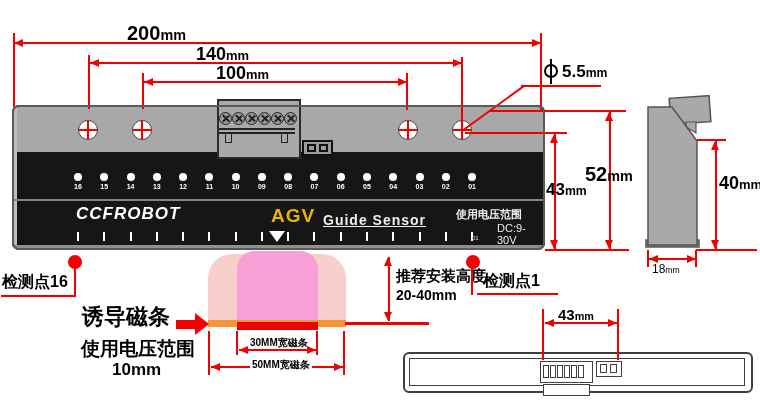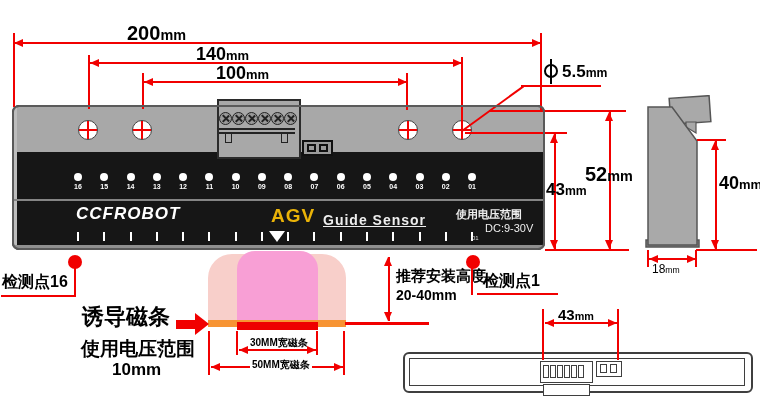--- a/index.html
+++ b/index.html
@@ -29,21 +29,21 @@
   .led-unit{position:absolute;top:0;transform:translateX(-50%);display:flex;flex-direction:column;align-items:center;}
   .led-dot{width:8px;height:8px;border-radius:50%;background:#fff;}
   .led-label{margin-top:2px;font-size:7px;color:#fff;font-weight:bold;letter-spacing:0;}
   #tick-row{position:absolute;left:0;top:127px;width:533px;height:10px;}
   .tick{position:absolute;top:0;width:2px;height:9px;background:#fff;}
   .pointer{position:absolute;top:126px;width:0;height:0;border-left:8px solid transparent;border-right:8px solid transparent;border-top:11px solid #fff;z-index:5;}
   .brand{position:absolute;left:64px;top:99px;color:#fff;font-style:italic;font-weight:bold;font-size:17px;letter-spacing:1px;}
   .agv{position:absolute;left:259px;top:100px;color:#eab308;font-weight:bold;font-size:19px;letter-spacing:1px;}
   .agv-sub{position:absolute;left:311px;top:107px;color:#eee;font-weight:bold;font-size:14px;letter-spacing:1px;text-decoration:underline;}
   .volt1{position:absolute;left:444px;top:102px;color:#eee;font-weight:bold;font-size:11px;}
-  .volt2{position:absolute;left:473px;top:117px;color:#eee;font-size:11px;}
+  .volt2{position:absolute;left:485px;top:117px;color:#eee;font-size:11px;}
   .corner01{position:absolute;left:460px;top:130px;color:#ddd;font-size:6px;}
   
   #tblock{position:absolute;left:205px;top:-6px;width:80px;height:56px;background:#a8a8a8;border:2px solid #2b2b2b;z-index:6;}
   .tscrew{position:absolute;top:11px;width:13px;height:13px;border-radius:50%;background:#999;border:1.5px solid #222;box-sizing:border-box;}
   .tscrew::before,.tscrew::after{content:"";position:absolute;left:4.5px;top:0.5px;width:1.5px;height:9px;background:#222;}
   .tscrew::before{transform:rotate(45deg);} .tscrew::after{transform:rotate(-45deg);}
   .rail{position:absolute;left:0;width:76px;height:1.5px;background:#222;}
   .leg{position:absolute;width:7px;height:10px;top:32px;background:#a8a8a8;border:1.5px solid #222;box-sizing:border-box;}
   #conn2{position:absolute;left:290px;top:35px;width:31px;height:16px;background:#9c9c9c;border:2px solid #111;box-sizing:border-box;z-index:6;}
   .c2sq{position:absolute;top:2px;width:9px;height:8px;background:#9c9c9c;border:2px solid #111;box-sizing:border-box;}

